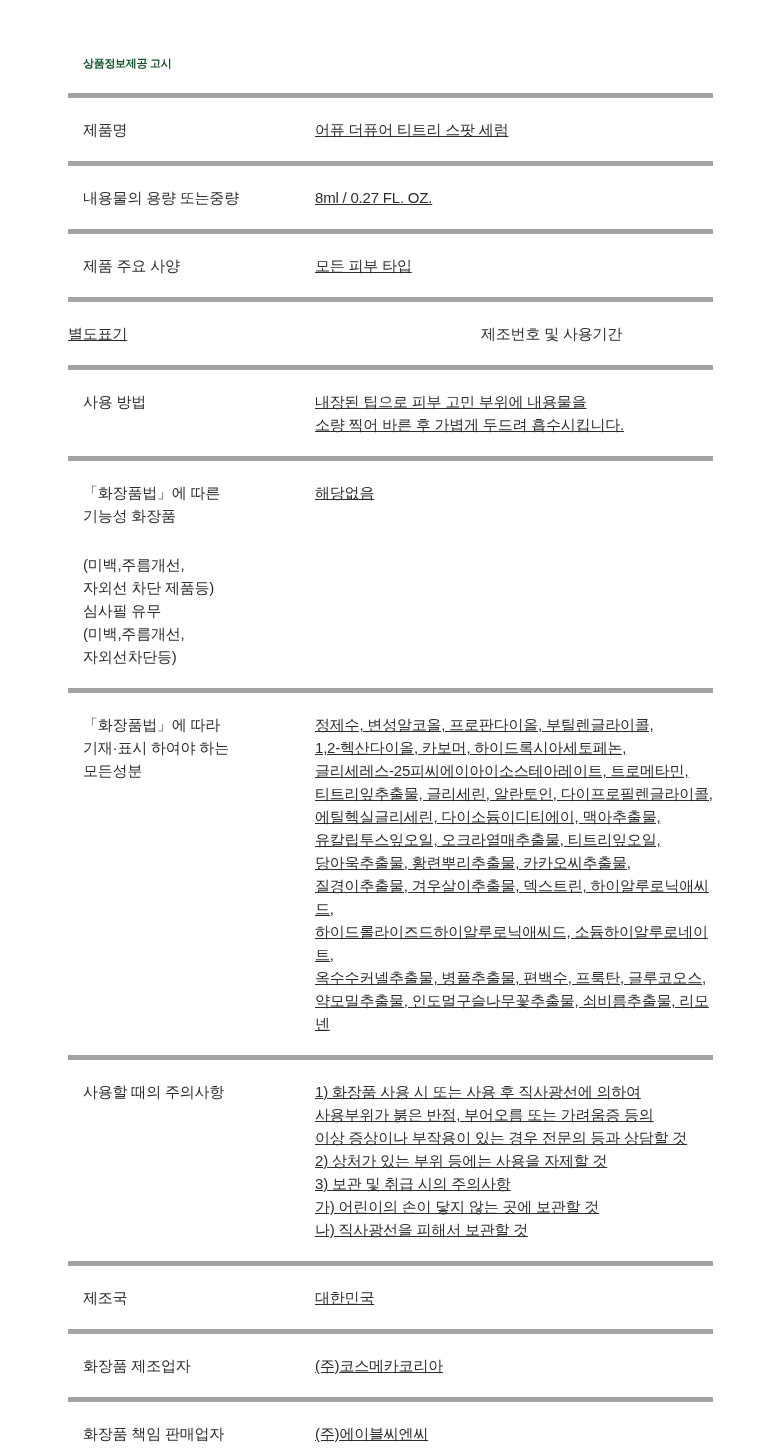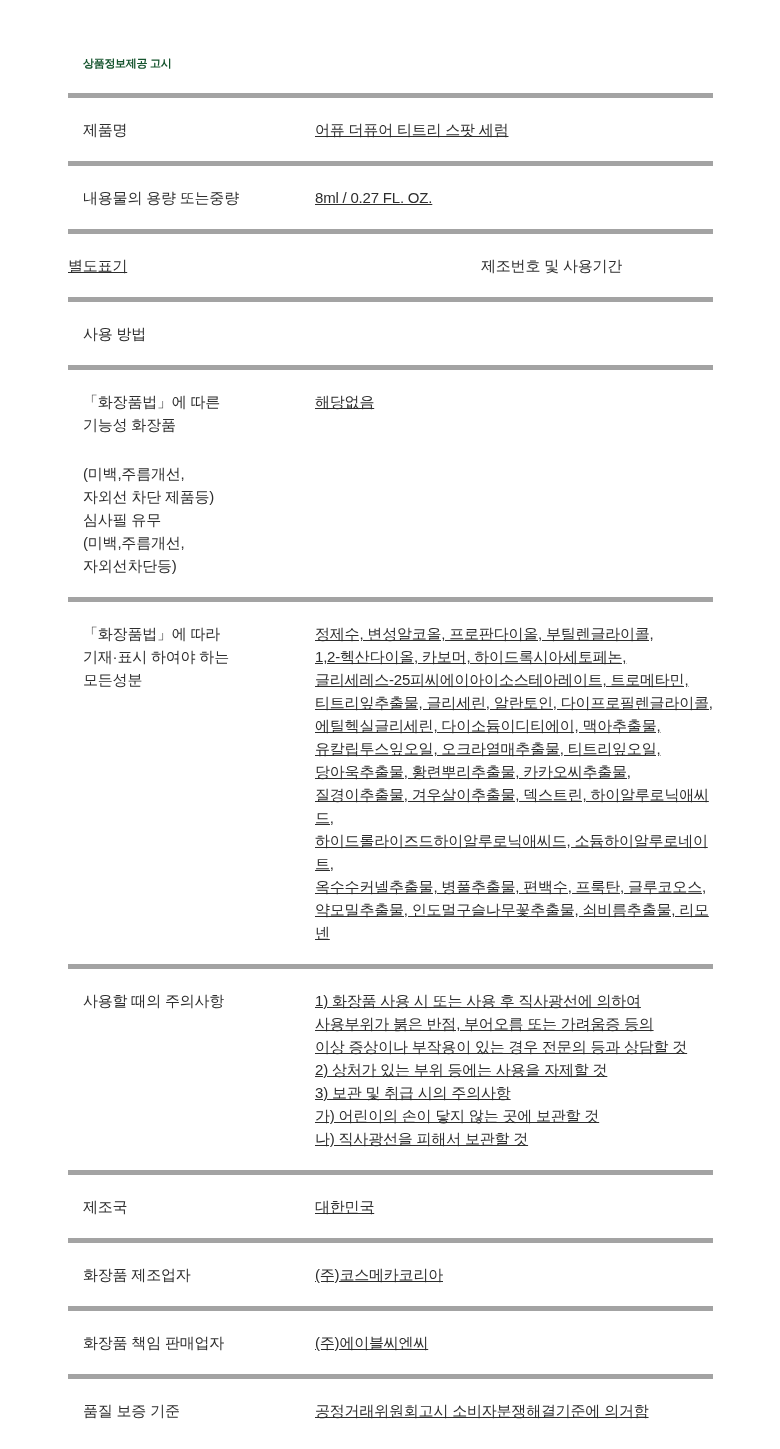--- a/index.html
+++ b/index.html
@@ -74,30 +74,42 @@
       </div>
       <div class="row">
         <div class="cell label">
           <div class="para">내용물의 용량 또는중량</div>
         </div>
         <div class="cell value">
           <div class="para">8ml / 0.27 FL. OZ.</div>
         </div>
       </div>
       <div class="row">
+        <div class="cell label">
+          <div class="para">제품 주요 사양</div>
+        </div>
+        <div class="cell value">
+          <div class="para">모든 피부 타입</div>
+        </div>
+      </div>
+      <div class="row">
         <div class="cell value">
           <div class="para">별도표기</div>
         </div>
         <div class="cell label">
           <div class="para">제조번호 및 사용기간</div>
         </div>
       </div>
       <div class="row">
         <div class="cell label">
           <div class="para">사용 방법</div>
+        </div>
+        <div class="cell value">
+          <div class="para">내장된 팁으로 피부 고민 부위에 내용물을
+소량 찍어 바른 후 가볍게 두드려 흡수시킵니다.</div>
         </div>
       </div>
       <div class="row">
         <div class="cell label">
           <div class="para">「화장품법」에 따른
 기능성 화장품</div>
           <div class="para">(미백,주름개선,
 자외선 차단 제품등)
 심사필 유무
 (미백,주름개선,

